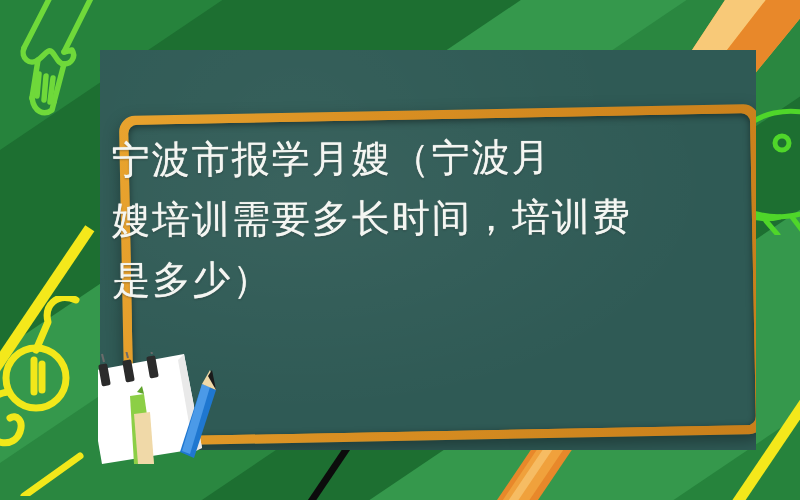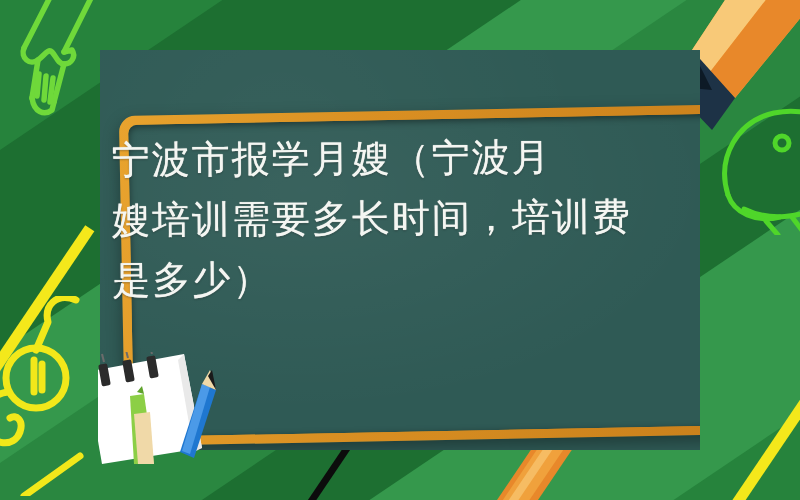--- a/index.html
+++ b/index.html
@@ -38,21 +38,21 @@
   .doodle {
     position: absolute;
     pointer-events: none;
   }
 
   
   #panel {
     position: absolute;
     left: 100px;
     top: 50px;
-    width: 600px;
+    width: 656px;
     height: 400px;
     background:
       radial-gradient(circle at 30% 25%, rgba(255,255,255,0.035), rgba(0,0,0,0) 60%),
       #2f5a55;
     overflow: hidden;
   }
   #panel::after {
     
     content: "";
     position: absolute;

